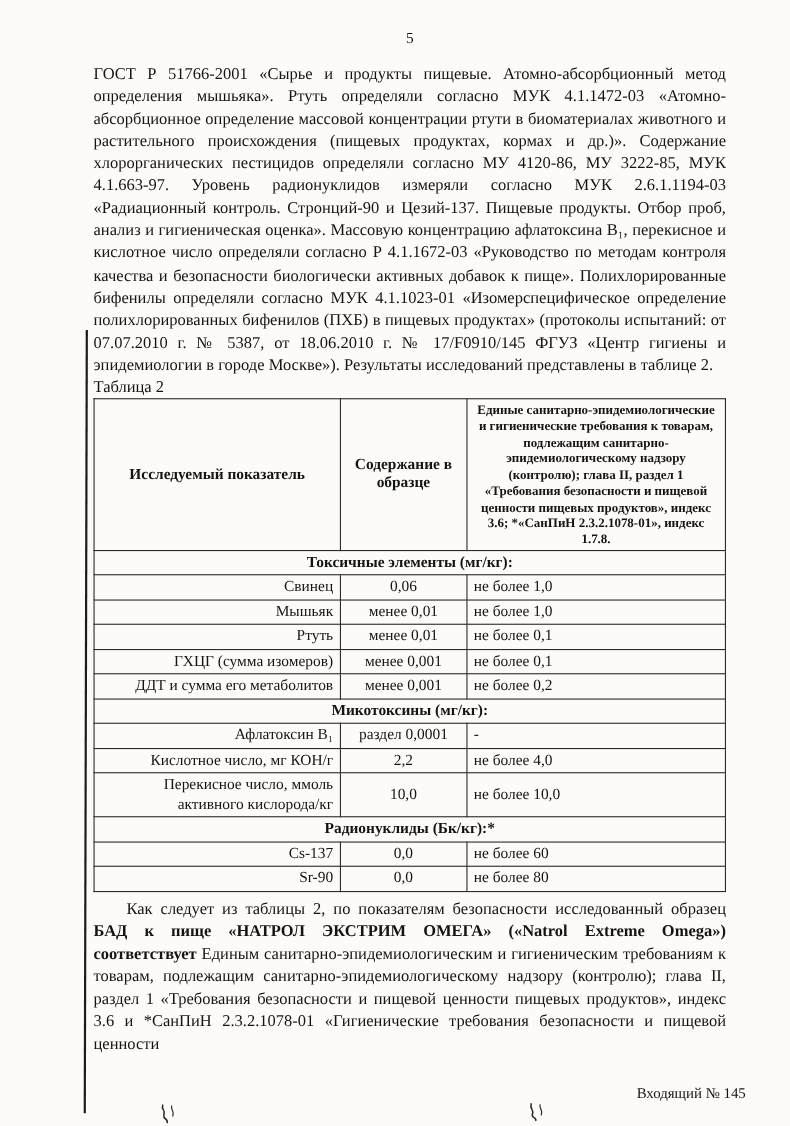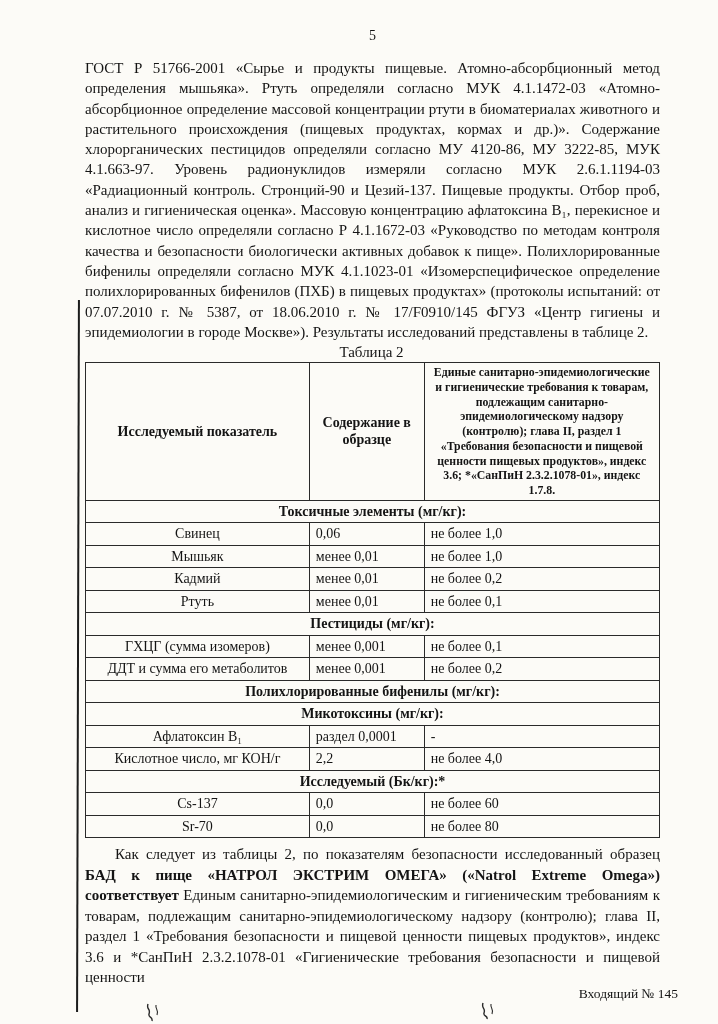--- a/index.html
+++ b/index.html
@@ -21,21 +21,21 @@
     font-size:14px;
     margin-bottom:14px;
   }
   .intro{
     font-size:15px;
     line-height:20.3px;
     text-align:justify;
     margin:0;
   }
   .table-caption{
-    text-align:center;
+    text-align:left;
     font-size:15px;
     margin:2px 2px 1px 0;
   }
   table.results{
     border-collapse:collapse;
     width:575px;
     table-layout:fixed;
     font-size:14px;
   }
   table.results col.c0{width:39%;}
@@ -54,22 +54,22 @@
   th.req-header{
     font-size:11.8px;
     line-height:1.3;
     padding:4px 8px;
   }
   td.section-title{
     font-weight:bold;
     text-align:center;
     padding:2px 4px;
   }
-  td.c0{text-align:center;font-family:Liberation Serif, serif;}
-  td.c1{text-align:left;}
+  td.c0{text-align:right;font-family:Liberation Serif, serif;}
+  td.c1{text-align:center;}
   td.c2{text-align:left;}
   .closing{
     font-size:15px;
     line-height:20.5px;
     text-align:justify;
     text-indent:30px;
     margin:6px 0 0 0;
   }
   .incoming{
     position:absolute;
@@ -125,68 +125,62 @@
           <td class="c0">Свинец</td>
           <td class="c1">0,06</td>
           <td class="c2">не более 1,0</td>
         </tr>
         <tr>
           <td class="c0">Мышьяк</td>
           <td class="c1">менее 0,01</td>
           <td class="c2">не более 1,0</td>
         </tr>
         <tr>
-          <td class="c0">Кадмий</td>
-          <td class="c1">менее 0,01</td>
-          <td class="c2">не более 0,2</td>
-        </tr>
-        <tr>
           <td class="c0">Ртуть</td>
           <td class="c1">менее 0,01</td>
           <td class="c2">не более 0,1</td>
         </tr>
         <tr>
-          <td colspan="3" class="section-title">Пестициды (мг/кг):</td>
-        </tr>
-        <tr>
           <td class="c0">ГХЦГ (сумма изомеров)</td>
           <td class="c1">менее 0,001</td>
           <td class="c2">не более 0,1</td>
         </tr>
         <tr>
           <td class="c0">ДДТ и сумма его метаболитов</td>
           <td class="c1">менее 0,001</td>
           <td class="c2">не более 0,2</td>
         </tr>
         <tr>
-          <td colspan="3" class="section-title">Полихлорированные бифенилы (мг/кг):</td>
-        </tr>
-        <tr>
           <td colspan="3" class="section-title">Микотоксины (мг/кг):</td>
         </tr>
         <tr>
           <td class="c0">Афлатоксин В₁</td>
           <td class="c1">раздел 0,0001</td>
           <td class="c2">-</td>
         </tr>
         <tr>
           <td class="c0">Кислотное число, мг КОН/г</td>
           <td class="c1">2,2</td>
           <td class="c2">не более 4,0</td>
         </tr>
         <tr>
-          <td colspan="3" class="section-title">Исследуемый (Бк/кг):*</td>
+          <td class="c0">Перекисное число, ммоль активного кислорода/кг</td>
+          <td class="c1">10,0</td>
+          <td class="c2">не более 10,0</td>
+        </tr>
+        <tr>
+          <td colspan="3" class="section-title">Радионуклиды (Бк/кг):*</td>
         </tr>
         <tr>
           <td class="c0">Cs-137</td>
           <td class="c1">0,0</td>
           <td class="c2">не более 60</td>
         </tr>
         <tr>
-          <td class="c0">Sr-70</td>
+          <td class="c0">Sr-90</td>
           <td class="c1">0,0</td>
           <td class="c2">не более 80</td>
         </tr>
       </tbody>
   </table>
 
   <p class="closing"><span>Как следует из таблицы 2, по показателям безопасности исследованный образец </span><b>БАД к пище «НАТРОЛ ЭКСТРИМ ОМЕГА» («Natrol Extreme Omega») соответствует</b><span> Единым санитарно-эпидемиологическим и гигиеническим требованиям к товарам, подлежащим санитарно-эпидемиологическому надзору (контролю); глава II, раздел 1 «Требования безопасности и пищевой ценности пищевых продуктов», индекс 3.6 и *СанПиН 2.3.2.1078-01 «Гигиенические требования безопасности и пищевой ценности</span></p>
 
 </div>
 

